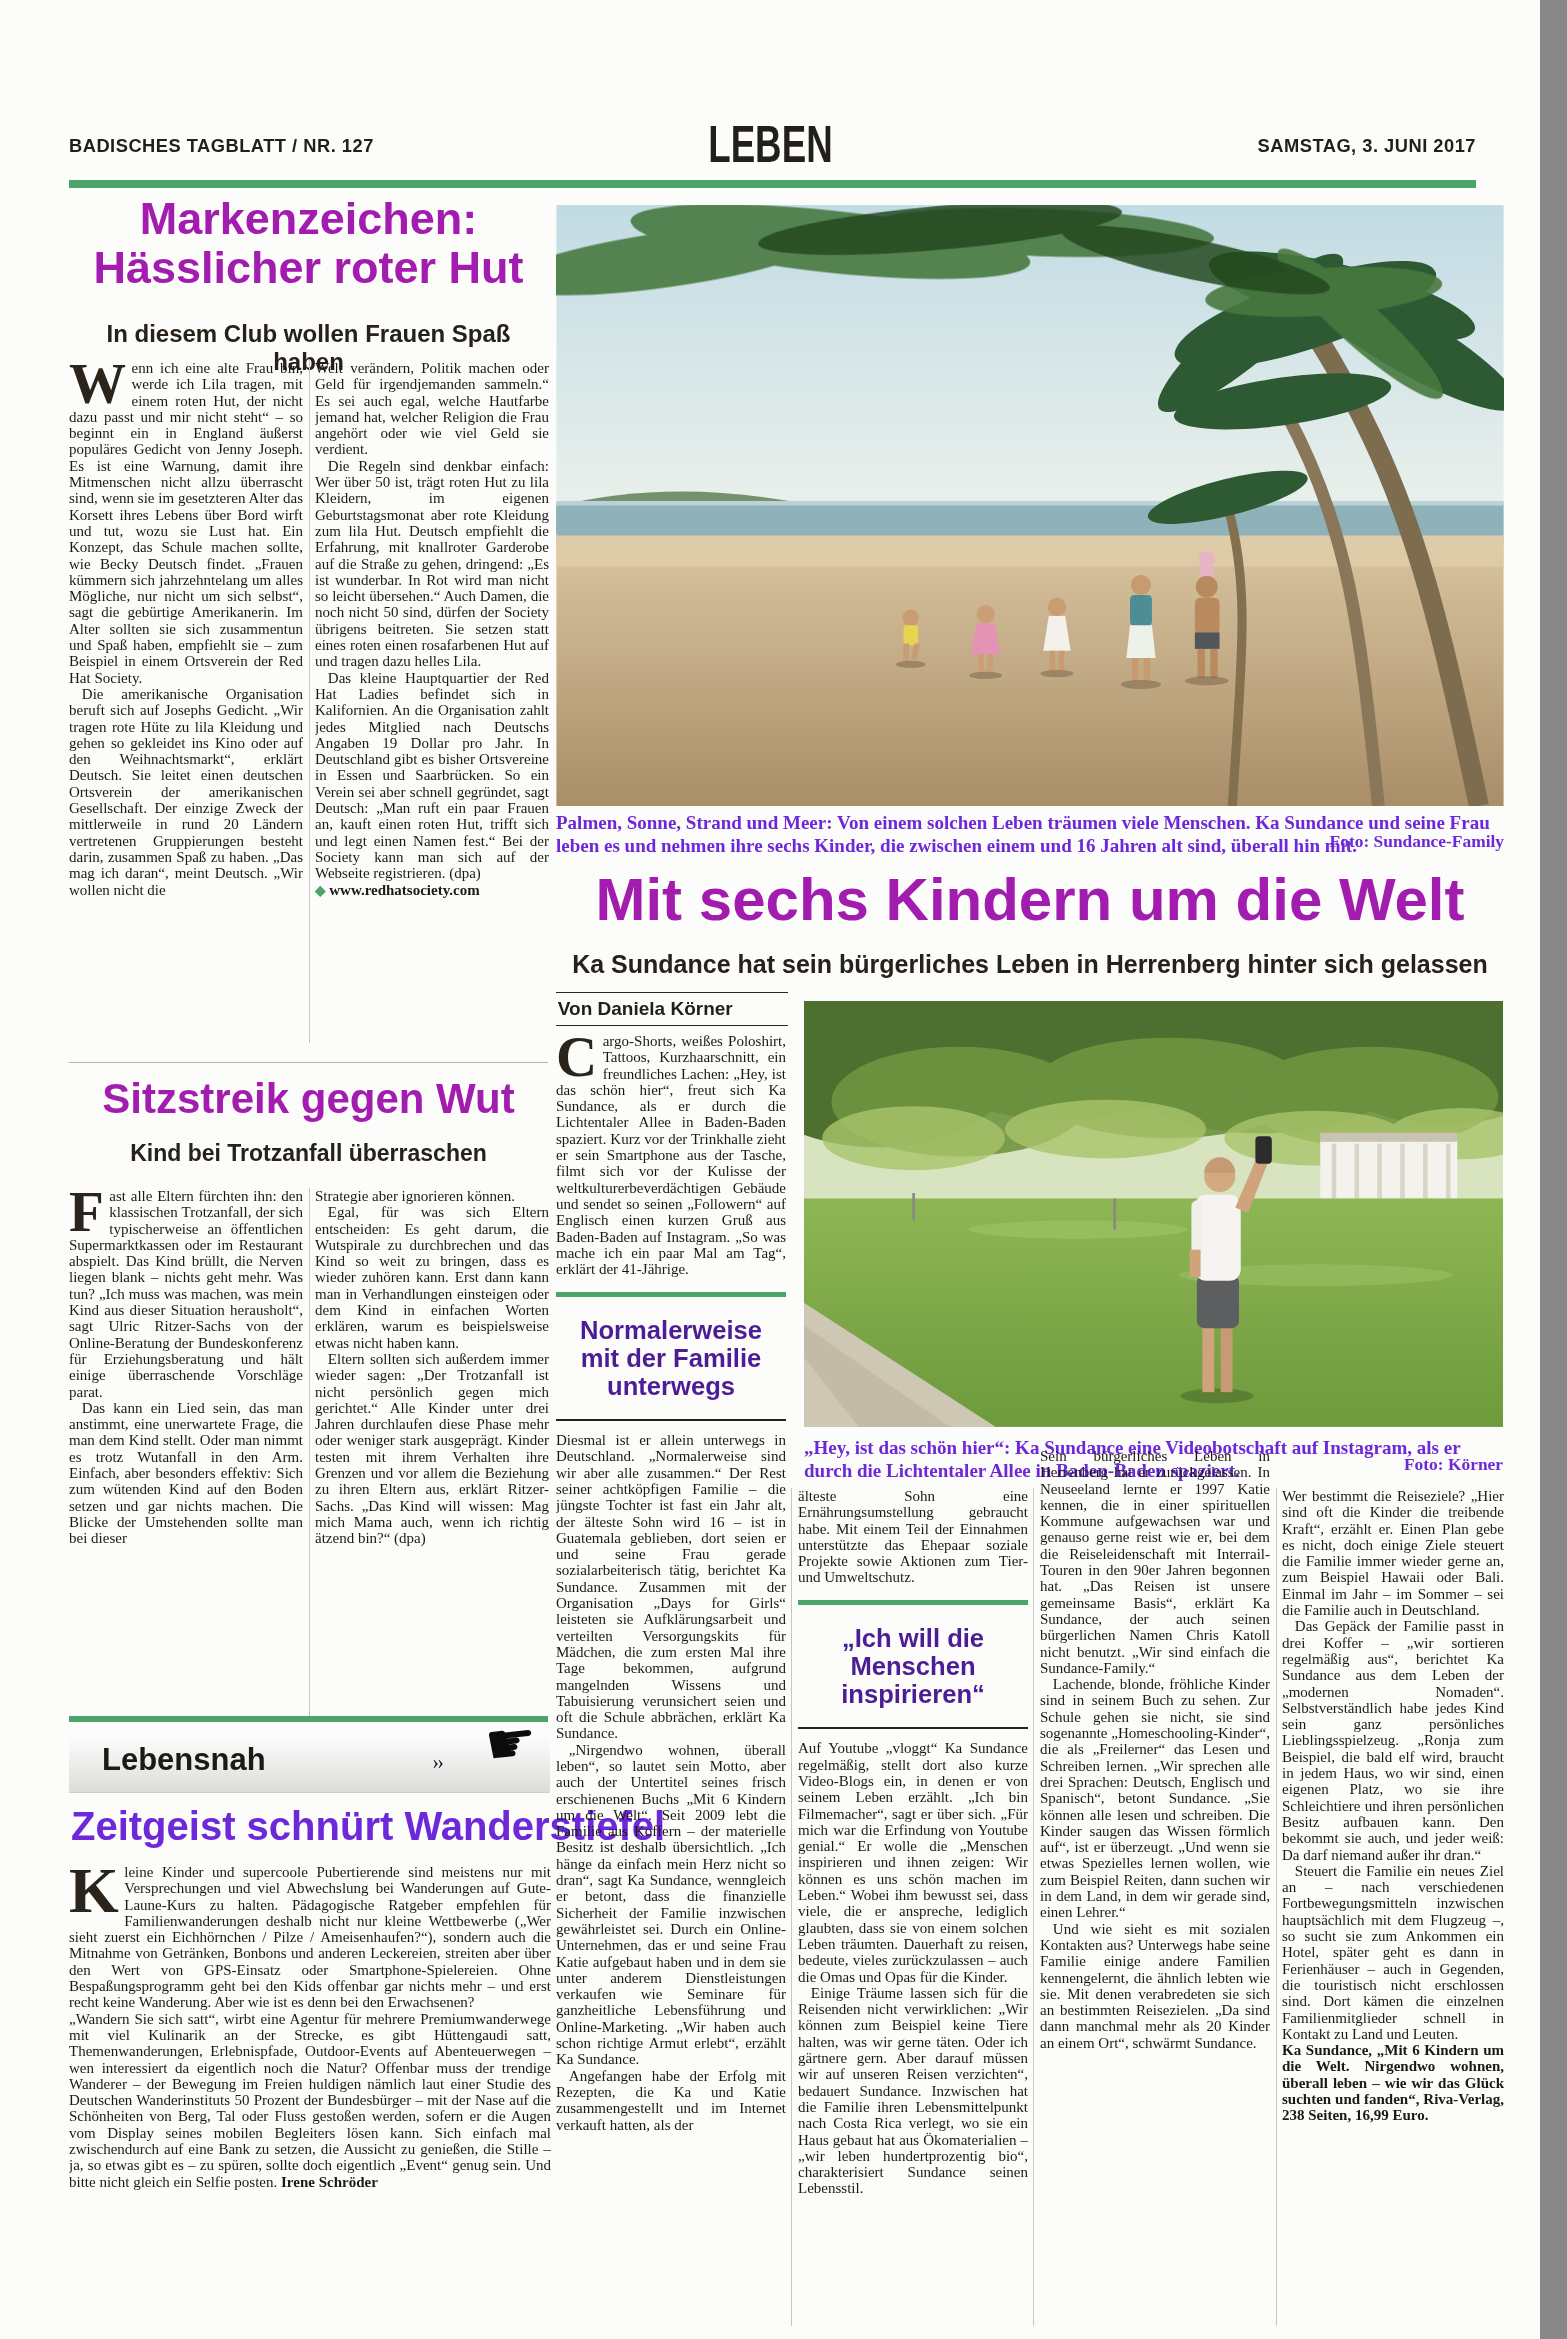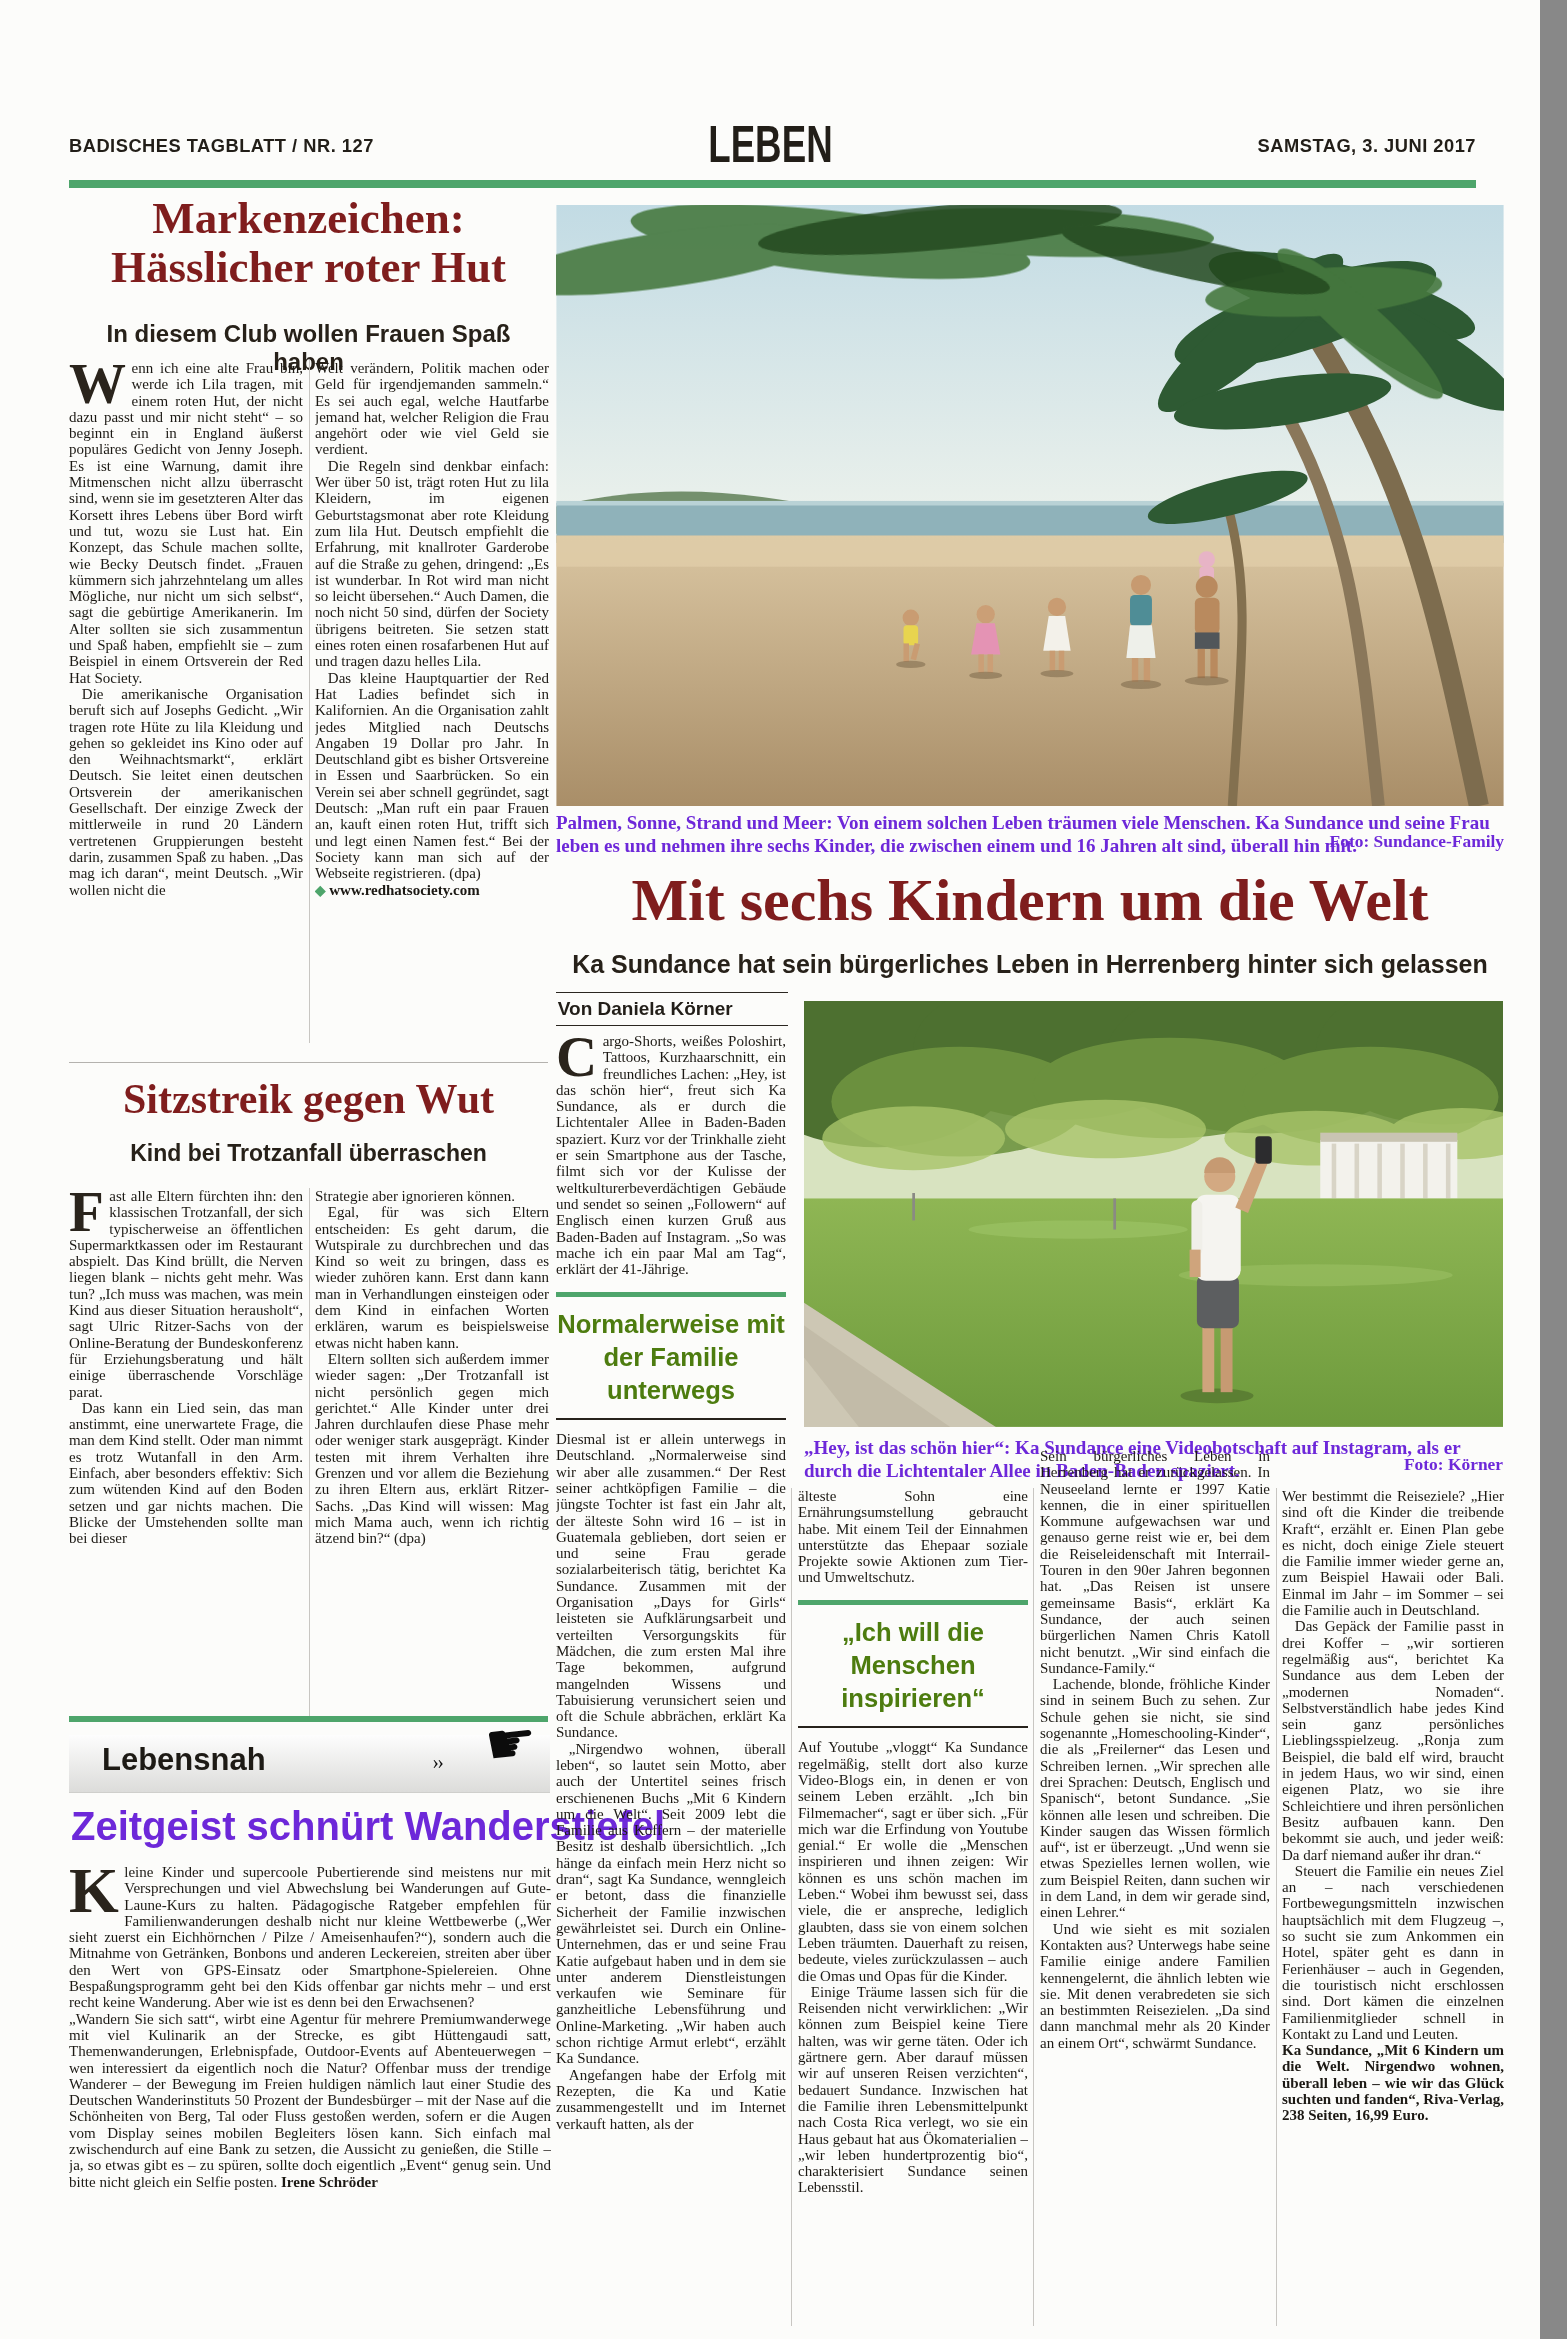--- a/index.html
+++ b/index.html
@@ -6,33 +6,33 @@
   #page{position:relative;width:1540px;height:2339px;background:#fcfcfa;overflow:hidden;
         font-family:"Liberation Serif",serif;color:#1c1914;}
   .abs{position:absolute;}
   .sans{font-family:"Liberation Sans",sans-serif;}
   
   .hdr-small{font-size:18.3px;font-weight:bold;letter-spacing:0.5px;color:#221e18;}
   .hdr-center{top:115px;left:0;right:0;text-align:center;}
   .hdr-center .inner{display:inline-block;font-size:51px;font-weight:bold;transform:scaleX(.72);transform-origin:center;color:#221e18;}
   .greenbar{background:#4ea56b;}
   
-  .headline{font-family:Liberation Serif, serif;font-weight:bold;color:#7f1d1d;text-align:center;}
+  .headline{font-family:Liberation Sans, sans-serif;font-weight:bold;color:#a21caf;text-align:center;}
   .subhead{font-family:"Liberation Sans",sans-serif;font-weight:bold;color:#272119;text-align:center;}
   
   .body-col{font-size:15px;line-height:16.3px;text-align:justify;hyphens:auto;-webkit-hyphens:auto;overflow:hidden;}
   .body-col p{margin:0;}
   .body-col p.ind{text-indent:12.8px;}
   .dropcap{float:left;font-size:57px;line-height:44px;font-weight:bold;padding:1.8px 5.5px 0 0;color:#2a241c;}
   .dropcap.big{font-size:64px;line-height:49px;}
   .vrule{width:0.9px;background:#c8c6c2;}
   .hrule{height:0.9px;background:#b4b2ae;}
   
   .crosshead{margin:14.6px 0 11px 0;border-top:5.5px solid #4ea56b;border-bottom:2.7px solid #27221c;padding:11px 0 11px 0;}
-  .crosshead h3{margin:0;font-family:"Liberation Sans",sans-serif;font-weight:bold;font-size:25.6px;line-height:33px;text-align:center;color:#4d7c0f;}
+  .crosshead h3{margin:8px;font-family:"Liberation Sans",sans-serif;font-weight:bold;font-size:25.6px;line-height:28px;text-align:center;color:#4c1d95;}
   
   .caption{font-weight:bold;font-size:19px;line-height:23px;text-align:left;color:#6d28d9;position:absolute;}
   .caption .credit{position:absolute;right:0;bottom:6px;font-weight:bold;font-size:17.4px;}
   
   .byline{border-top:1.8px solid #2a2620;border-bottom:1.8px solid #2a2620;padding:4.6px 0 5.5px 1.8px;
           font-family:"Liberation Sans",sans-serif;font-weight:bold;font-size:19px;color:#221e18;}
   .booknote{font-weight:bold;margin-top:16.4px;}
   .linkline{font-weight:bold;margin-top:1.8px;}
   .diamond{color:#4ea56b;font-size:13.7px;padding-right:3.7px;}
   

